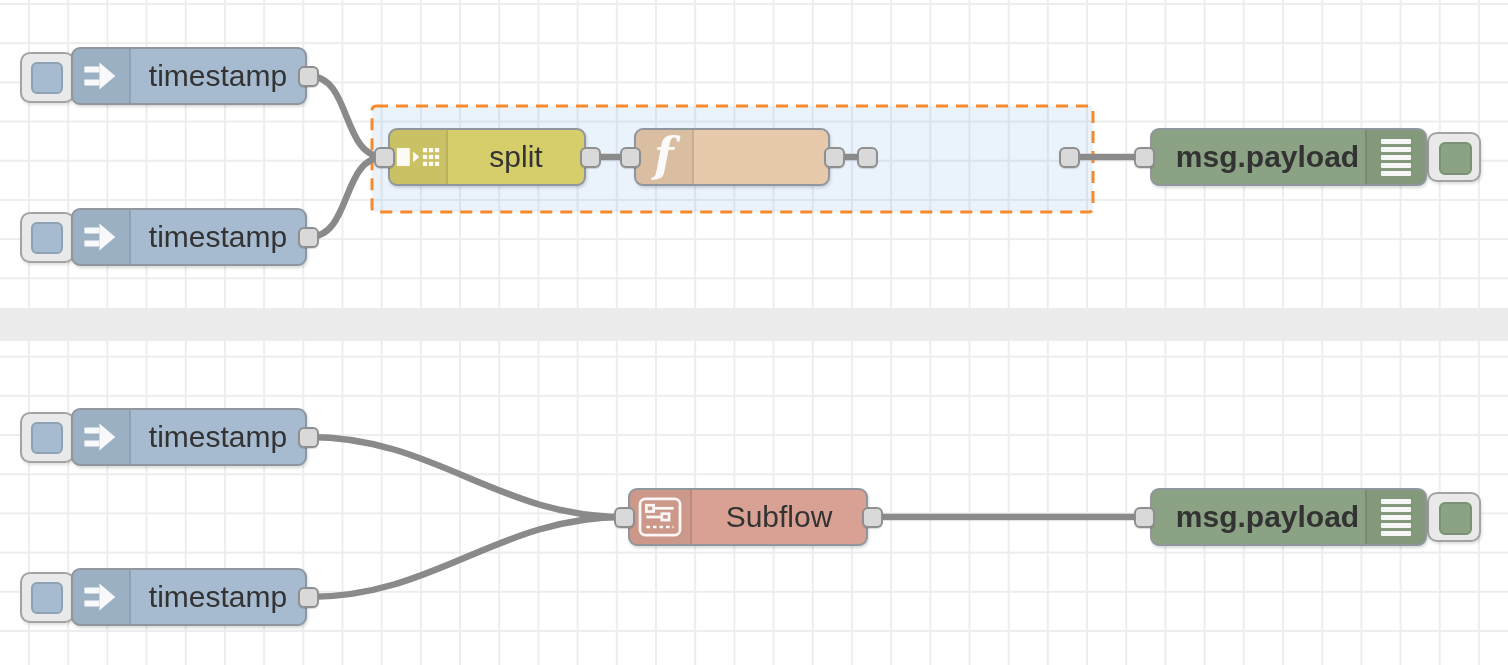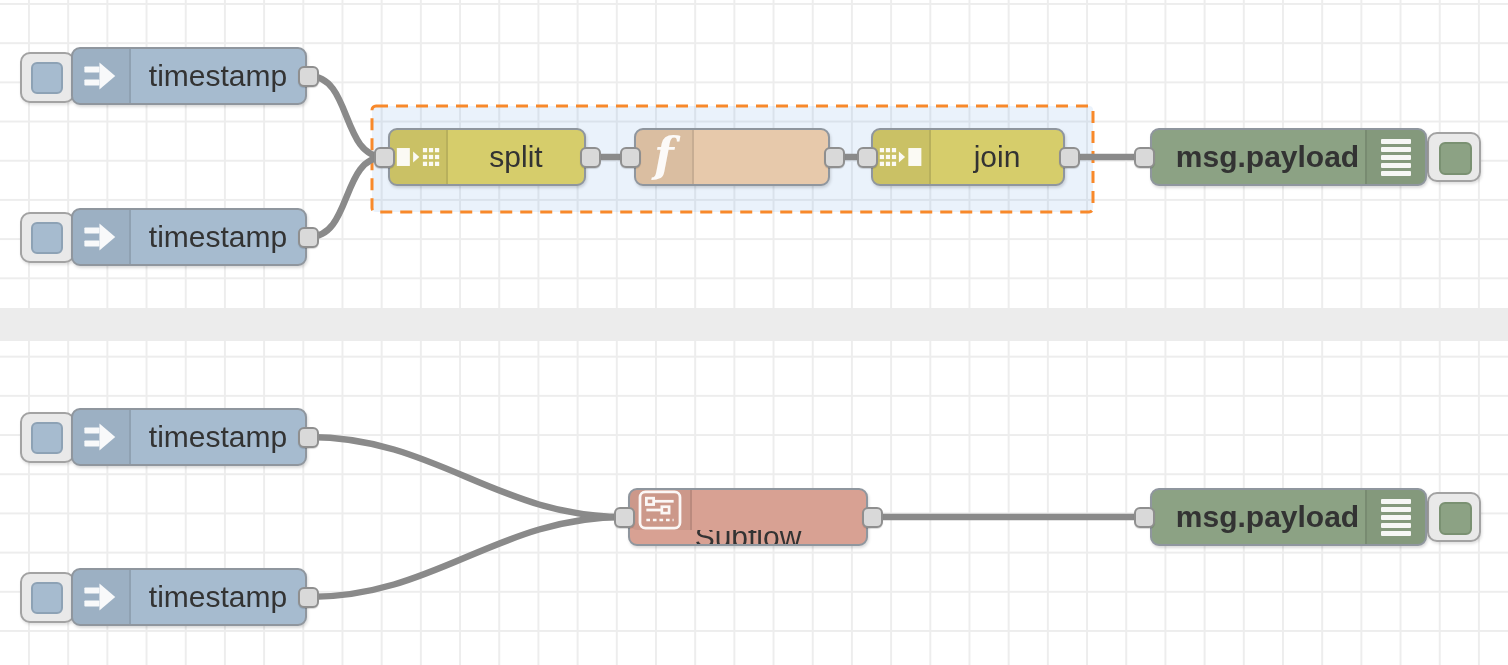--- a/index.html
+++ b/index.html
@@ -30,21 +30,21 @@
     border-radius:0 7px 7px 0;width:58px;
   }
   .node-label{
     flex:1;display:flex;align-items:center;justify-content:center;
     font-size:30px;color:#333;white-space:nowrap;overflow:hidden;padding:3px 6px;
   }
   .inject{background:#a6bbcf;}
   .splitjoin{background:#d6cd6b;}
   .function{background:#e7c9ab;}
   .debug{background:#8ca284;font-weight:bold;}
-  .subflow{background:#d8a193;flex-direction:column;}
+  .subflow{background:#d8a193;}
   .port{
     position:absolute;width:21px;height:21px;box-sizing:border-box;z-index:4;
     background:#d9d9d9;border:2px solid #8f8f8f;border-radius:6px;
     box-shadow:0 1px 1px rgba(0,0,0,0.15);
   }
   .btn{
     position:absolute;width:55px;height:51px;box-sizing:border-box;z-index:2;
     background:#e9e9e9;border:2px solid #a3a3a3;border-radius:10px;
     box-shadow:1px 2px 3px rgba(0,0,0,0.12);
   }
@@ -141,40 +141,20 @@
     <div class="node-label">split</div>
   </div>
 
   <div class="node function" style="left:634px;top:128px;width:196px;">
     <div class="icon-region">
       <span class="fn-glyph">f</span>
     </div>
     <div class="node-label"></div>
   </div>
 
-  <div class="node splitjoin" style="left:871px;top:128px;width:194px;">
-    <div class="icon-region">
-      <svg class="icon-svg" width="44" height="30" viewBox="0 0 27 18" fill="#fff">
-          <g>
-            <rect x="0.5" y="3.5" width="2.6" height="2.6"></rect>
-            <rect x="4.2" y="3.5" width="2.6" height="2.6"></rect>
-            <rect x="7.9" y="3.5" width="2.6" height="2.6"></rect>
-            <rect x="0.5" y="7.7" width="2.6" height="2.6"></rect>
-            <rect x="4.2" y="7.7" width="2.6" height="2.6"></rect>
-            <rect x="7.9" y="7.7" width="2.6" height="2.6"></rect>
-            <rect x="0.5" y="11.9" width="2.6" height="2.6"></rect>
-            <rect x="4.2" y="11.9" width="2.6" height="2.6"></rect>
-            <rect x="7.9" y="11.9" width="2.6" height="2.6"></rect>
-          </g>
-          <polygon points="12.2,5.6 16,9 12.2,12.4"></polygon>
-          <rect x="18" y="3.5" width="8" height="11"></rect>
-        </svg>
-    </div>
-    <div class="node-label">join</div>
-  </div>
 
   <div class="node debug" style="left:1150px;top:128px;width:277px;">
     <div class="node-label" style="padding-left:24px;">msg.payload</div>
     <div class="icon-region right">
       <svg class="icon-svg" width="30" height="37" viewBox="0 0 30 37" fill="#fff">
           <rect x="0" y="0" width="30" height="5" rx="1"></rect>
           <rect x="0" y="8" width="30" height="5" rx="1"></rect>
           <rect x="0" y="16" width="30" height="5" rx="1"></rect>
           <rect x="0" y="24" width="30" height="5" rx="1"></rect>
           <rect x="0" y="32" width="30" height="5" rx="1"></rect>

